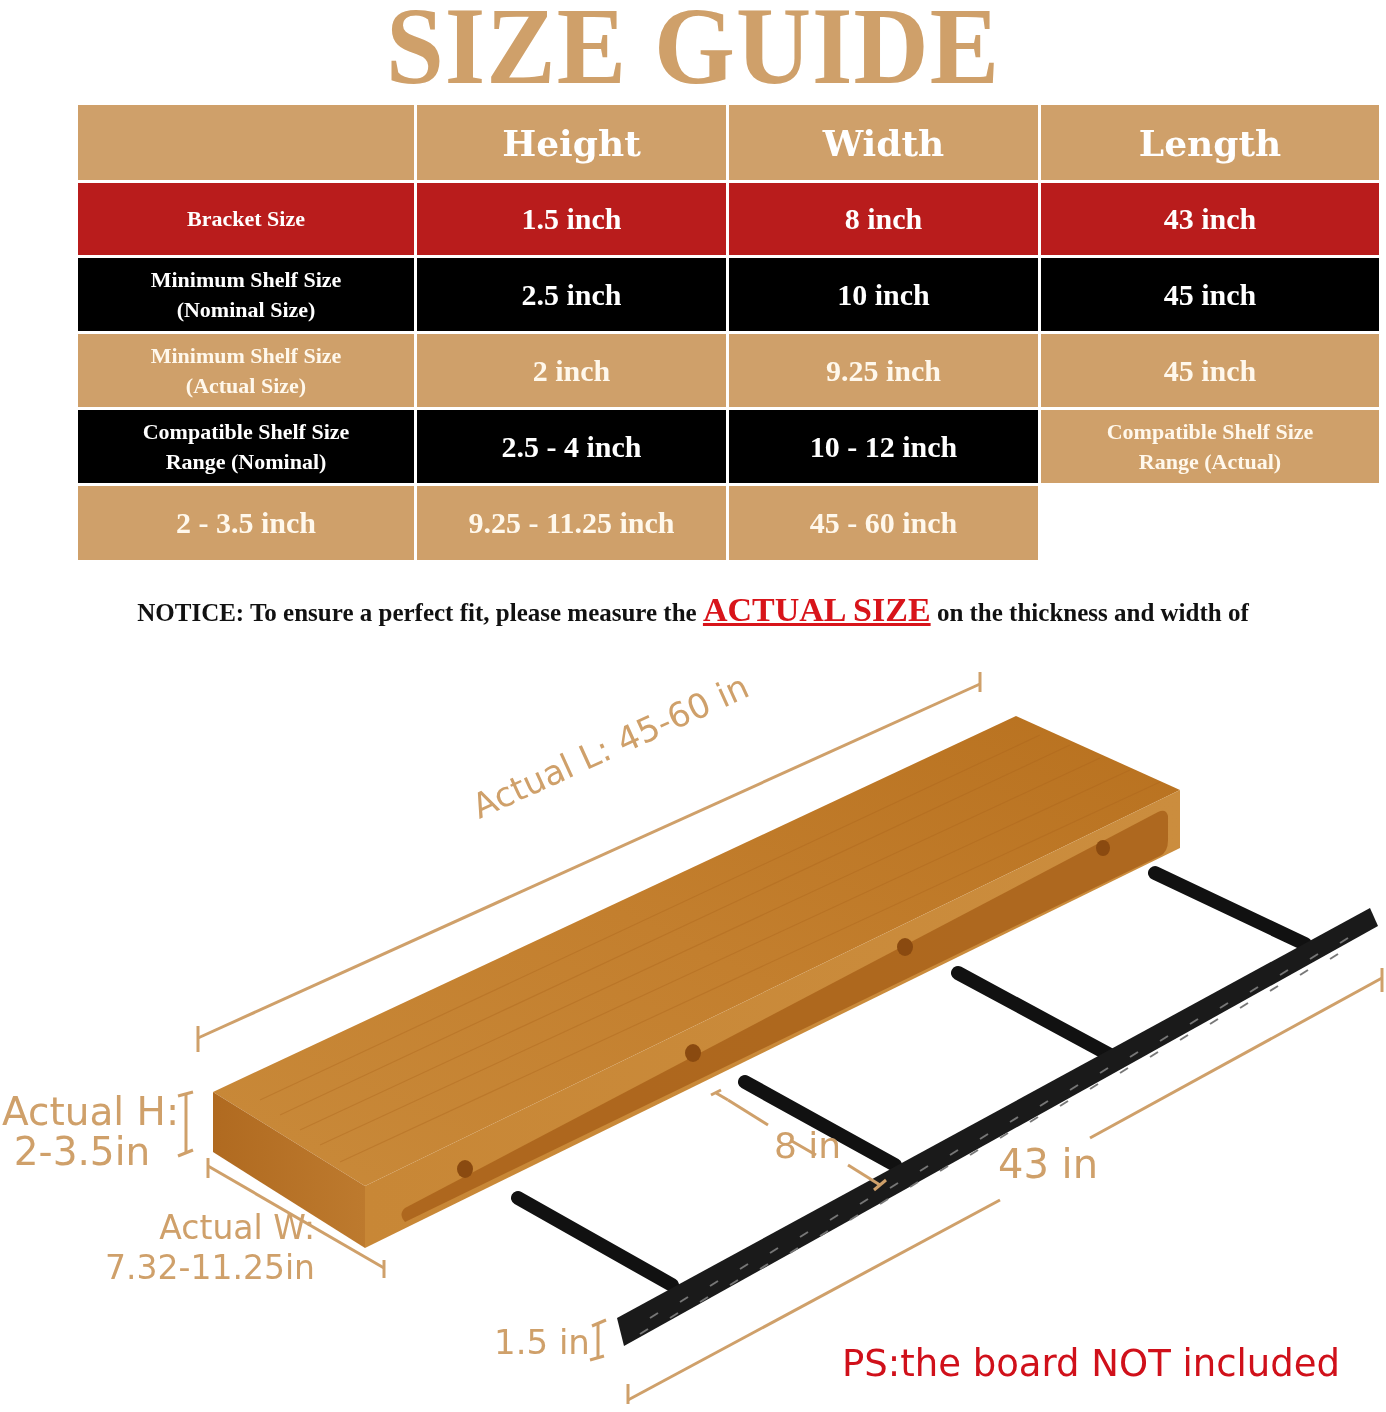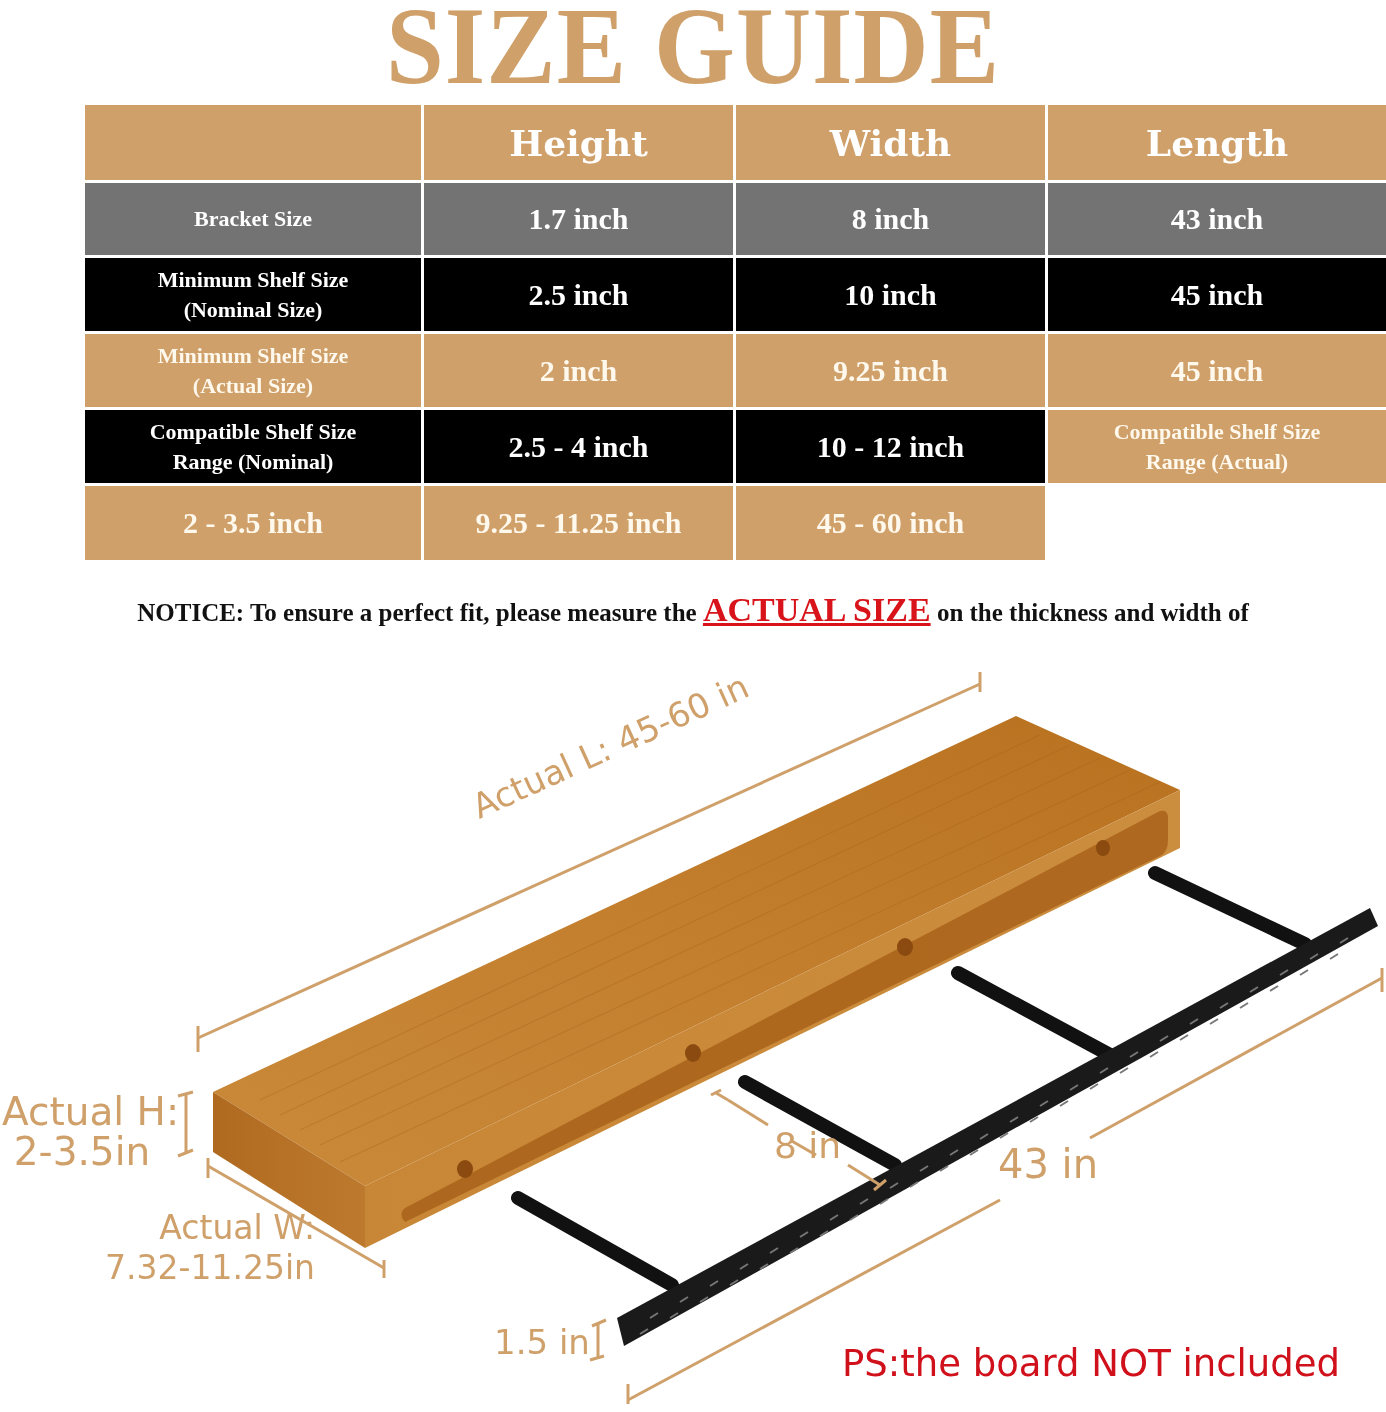--- a/index.html
+++ b/index.html
@@ -4,35 +4,35 @@
 <style>
   html, body { margin: 0; padding: 0; background: #ffffff; }
   body { width: 1386px; height: 1412px; position: relative; overflow: hidden; font-family: "DejaVu Serif", serif; }
   .title {
     position: absolute; left: 0; top: -6px; width: 1386px; text-align: center;
     font-family: "Liberation Serif", serif; font-weight: bold;
     font-size: 104px; letter-spacing: 1px; color: #CFA06A; line-height: 104px;
     transform: scaleY(1.05);
   }
   .table {
-    position: absolute; left: 85px; top: 105px; width: 1298px;
+    position: absolute; left: 78px; top: 105px; width: 1298px;
     display: grid;
     grid-template-columns: 336px 309px 309px 338px;
     grid-template-rows: 75px 72px 73px 73px 73px 74px;
     gap: 3px;
     background: #ffffff;
   }
   .cell {
     display: flex; align-items: center; justify-content: center; text-align: center;
     color: #ffffff; font-family: "DejaVu Serif", serif; font-weight: bold;
   }
   .cell.head { font-size: 36px; background: #CFA06A; }
   .cell.label { font-size: 22px; line-height: 30px; font-family: "Liberation Serif", serif; }
   .cell.val { font-size: 30px; font-family: "Liberation Serif", serif; }
-  .row-gray { background: #737373; }
+  .row-gray { background: #b91c1c; }
   .row-black { background: #000000; }
   .row-tan { background: #CFA06A; color: #FFF8EC; }
   .notice {
     position: absolute; left: 40px; top: 594px; width: 1306px; text-align: center;
     font-family: "Liberation Serif", serif; font-weight: bold; font-size: 25px; line-height: 32px; color: #111;
   }
   .notice .hl { color: #D8141A; font-size: 34px; text-decoration: underline; }
   .diagram { position: absolute; left: 0; top: 0; width: 1386px; height: 1412px; pointer-events: none; }
   .dim-label {
     position: absolute; font-family: "DejaVu Sans", sans-serif; color: #CFA06A; font-size: 32px; line-height: 40px;
@@ -50,21 +50,21 @@
 
 <div class="table">
   <div class="cell head"></div>
   <div class="cell head">Height</div>
   <div class="cell head">Width</div>
   <div class="cell head">Length</div>
 
   <div class="cell label row-gray">
       <span>Bracket Size</span>
     </div>
-  <div class="cell val row-gray">1.7 inch</div>
+  <div class="cell val row-gray">1.5 inch</div>
   <div class="cell val row-gray">8 inch</div>
   <div class="cell val row-gray">43 inch</div>
 
   <div class="cell label row-black">
       <div>
         <div>Minimum Shelf Size</div>
         <div>(Nominal Size)</div>
       </div>
     </div>
   <div class="cell val row-black">2.5 inch</div>

